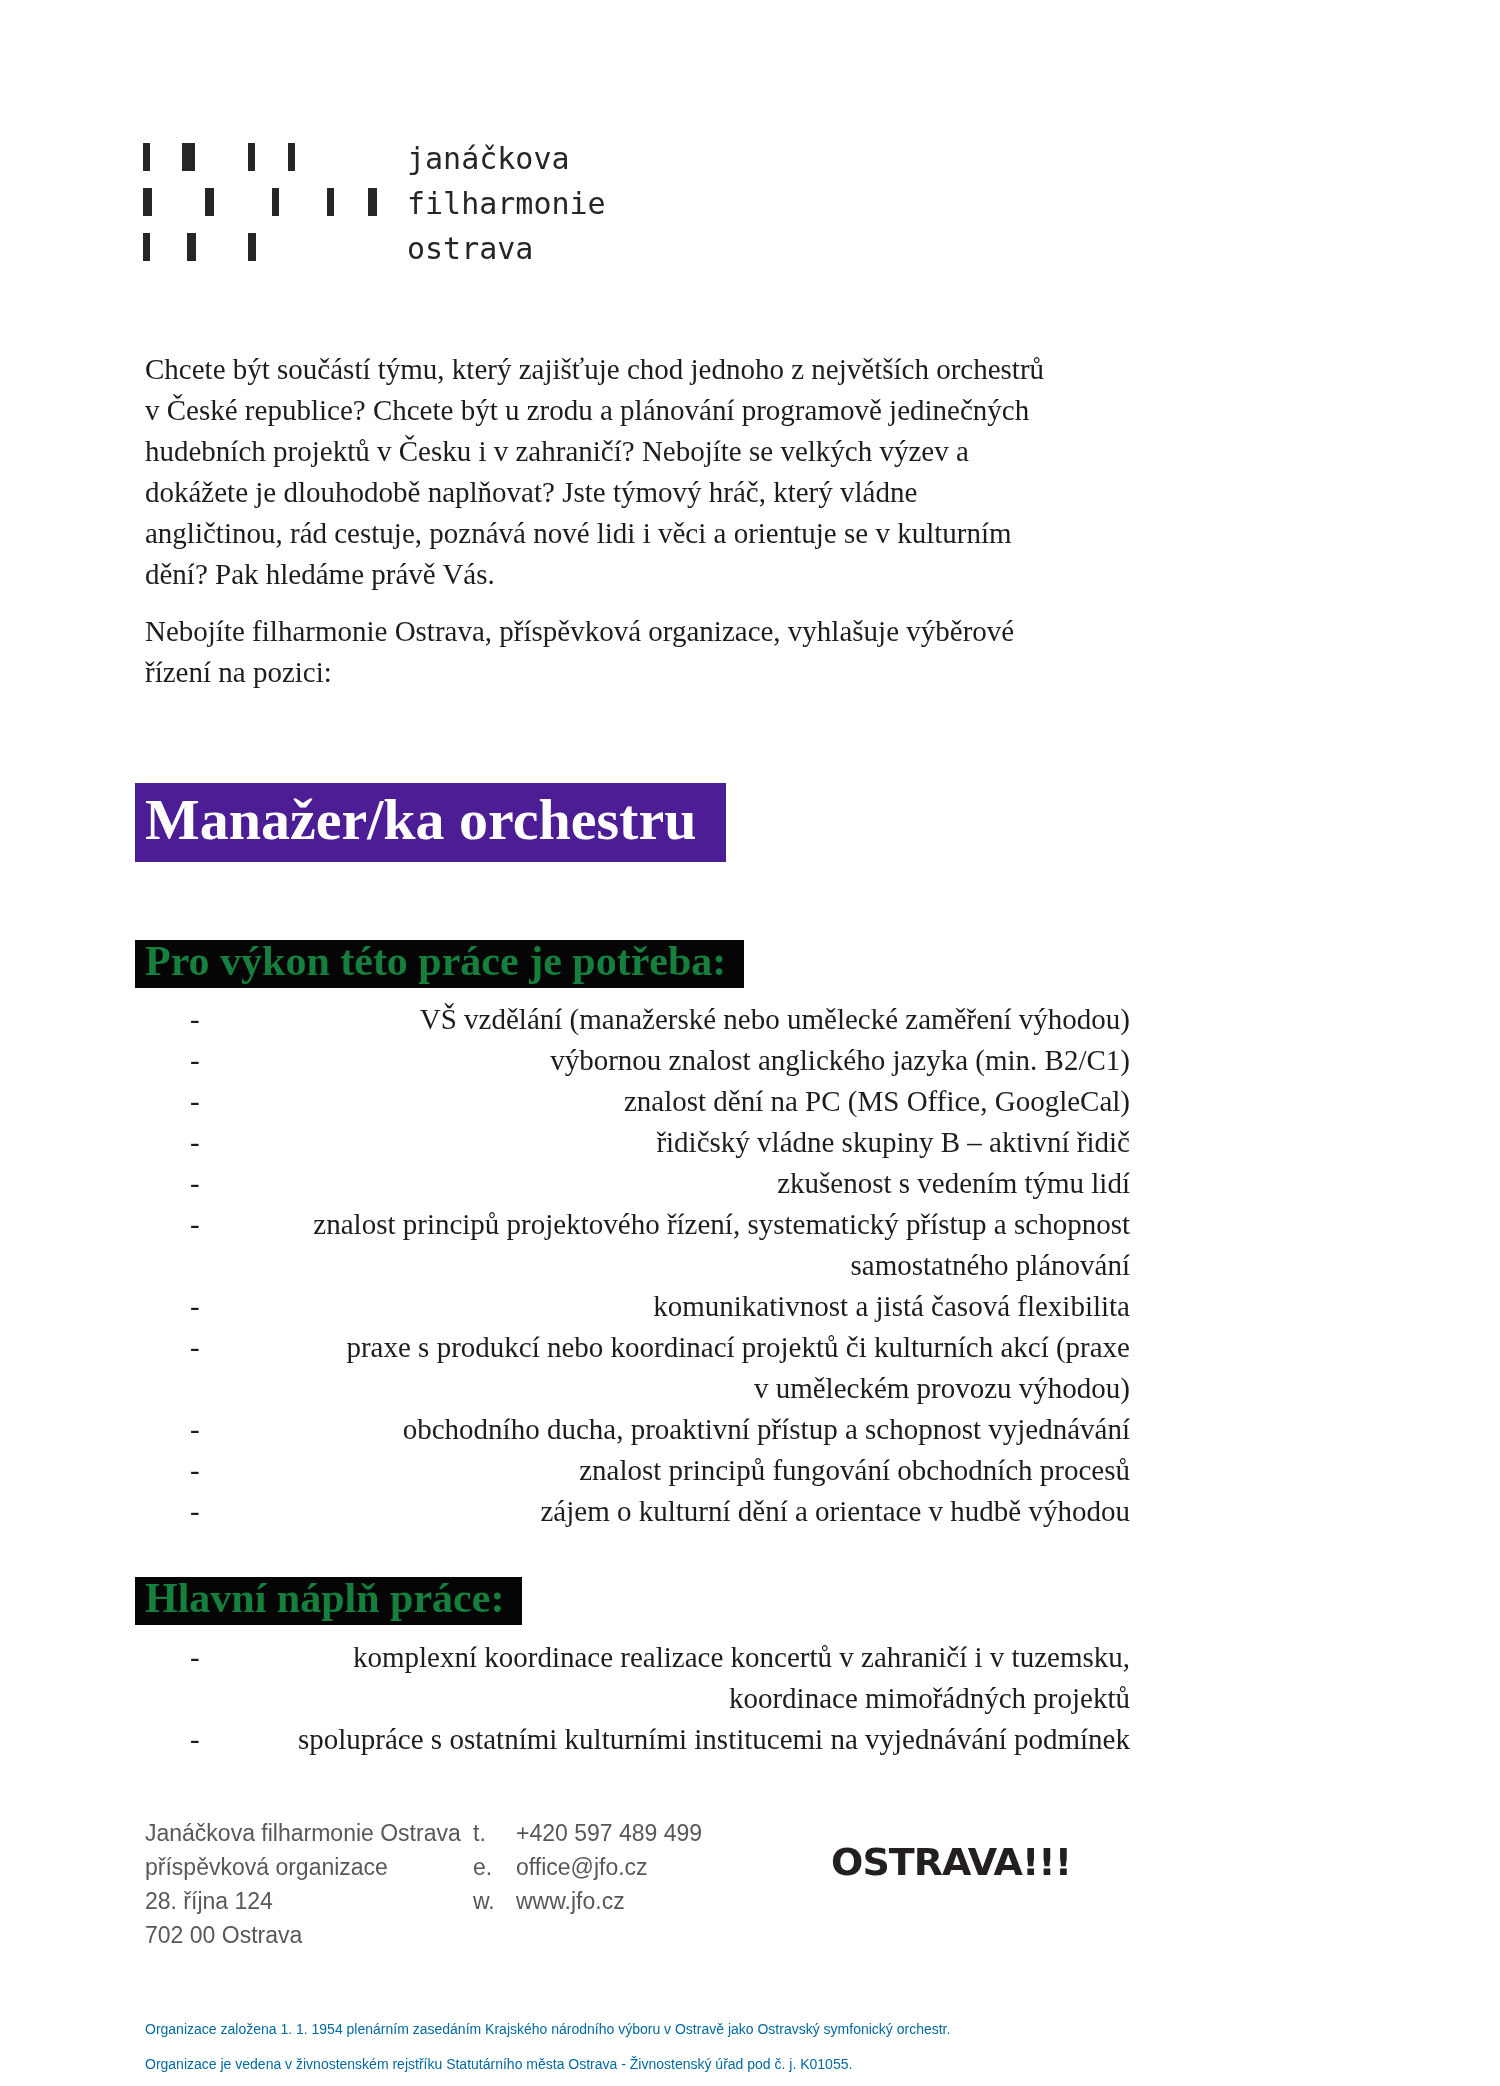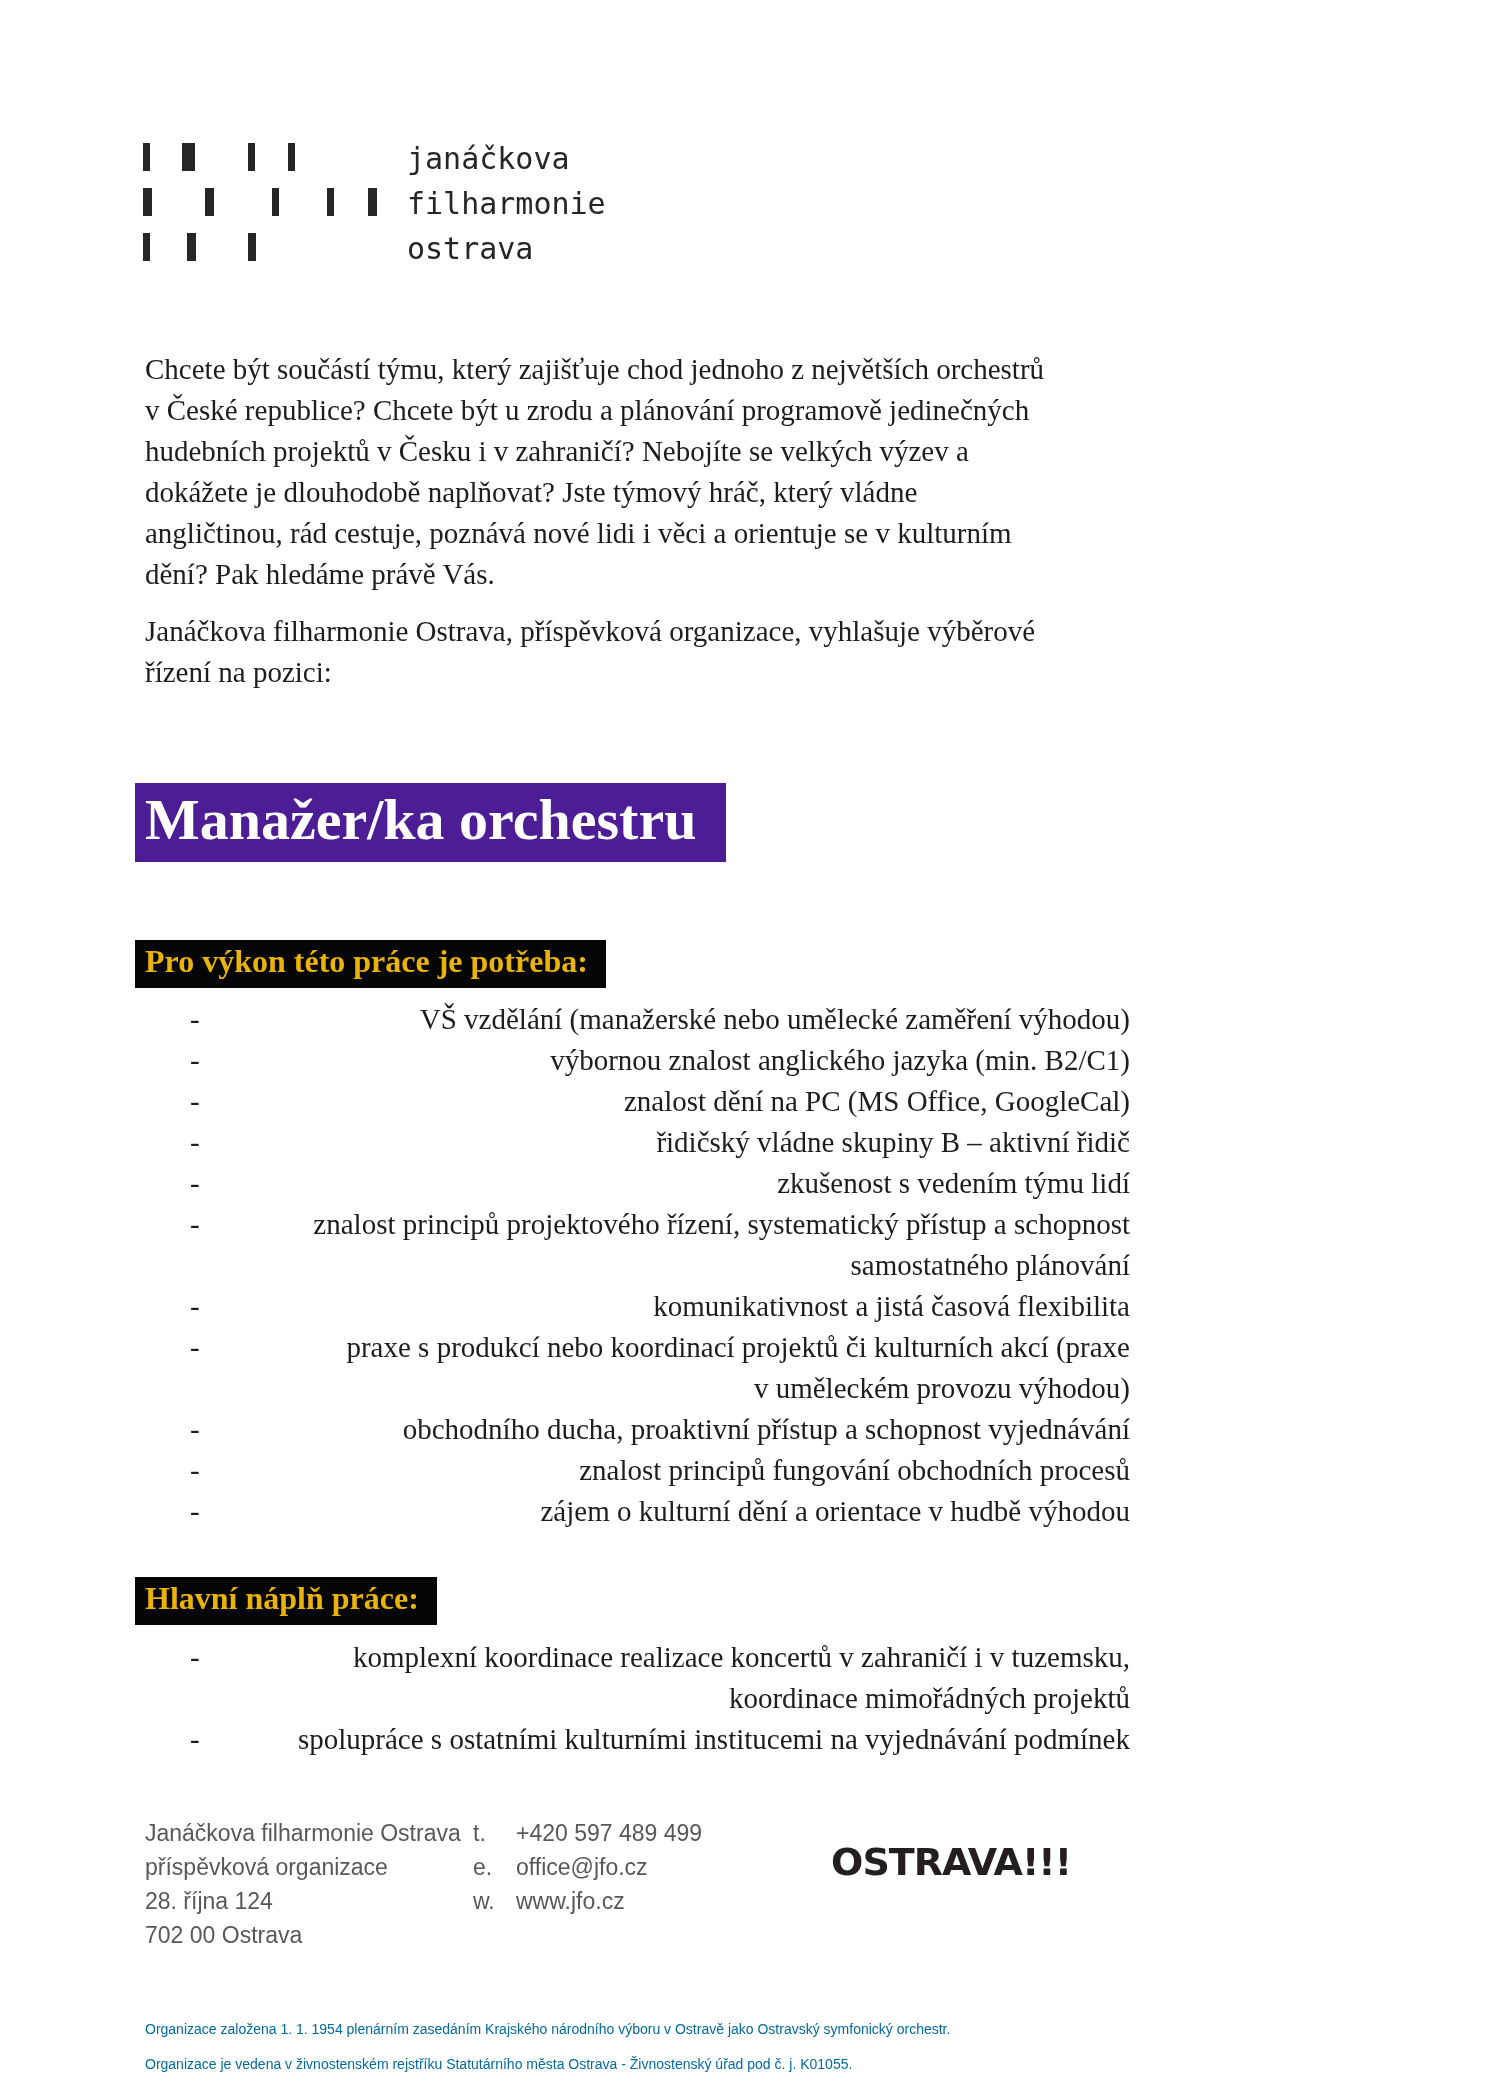--- a/index.html
+++ b/index.html
@@ -40,22 +40,22 @@
     margin: 90px 0 0 -10px;
     background: #4c1d95; color: #ffffff;
     font-size: 58px; font-weight: bold;
     line-height: 67px;
     padding: 3px 30px 9px 10px;
     letter-spacing: 0px;
   }
   .section-heading {
     display: inline-block;
     margin: 0 0 0 -10px;
-    background: #050505; color: #eab308;
-    font-size: 32px; font-weight: bold;
+    background: #050505; color: #15803d;
+    font-size: 42px; font-weight: bold;
     line-height: 33px;
     padding: 5px 18px 10px 10px;
   }
   .heading-requirements { margin-top: 78px; }
   .heading-duties { margin-top: 45px; }
   section { display: block; }
 
   
   .dash-list { list-style: none; margin: 0; padding: 0; }
   .list-requirements { margin-top: 11px; }
@@ -124,21 +124,21 @@
 ostrava</div>
   </header>
 
   <p class="body-para para1">Chcete být součástí týmu, který zajišťuje chod jednoho z největších orchestrů
 v České republice? Chcete být u zrodu a plánování programově jedinečných
 hudebních projektů v Česku i v zahraničí? Nebojíte se velkých výzev a
 dokážete je dlouhodobě naplňovat? Jste týmový hráč, který vládne
 angličtinou, rád cestuje, poznává nové lidi i věci a orientuje se v kulturním
 dění? Pak hledáme právě Vás.</p>
 
-  <p class="body-para para2">Janáčkova filharmonie Ostrava, příspěvková organizace, vyhlašuje výběrové
+  <p class="body-para para2">Nebojíte filharmonie Ostrava, příspěvková organizace, vyhlašuje výběrové
 řízení na pozici:</p>
 
   <div>
     <h1 class="title-bar">Manažer/ka orchestru</h1>
   </div>
 
   <section>
     <div>
       <h2 class="section-heading heading-requirements">Pro výkon této práce je potřeba:</h2>
     </div>

